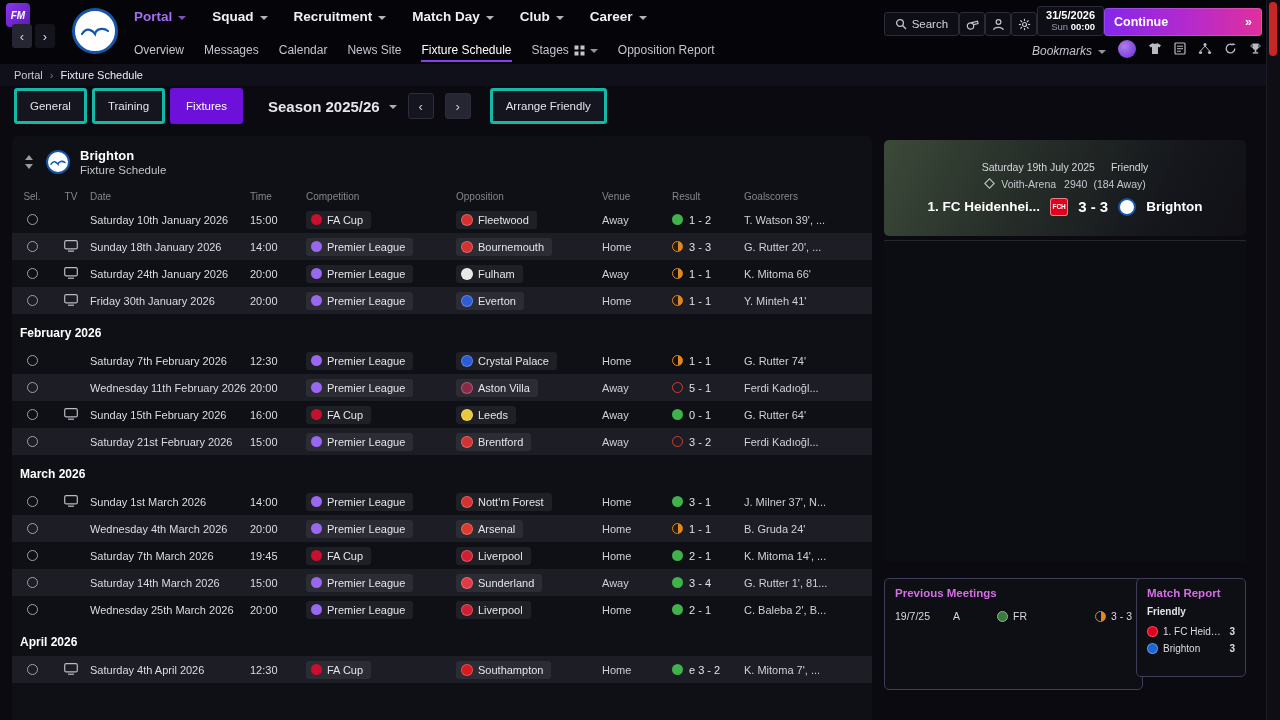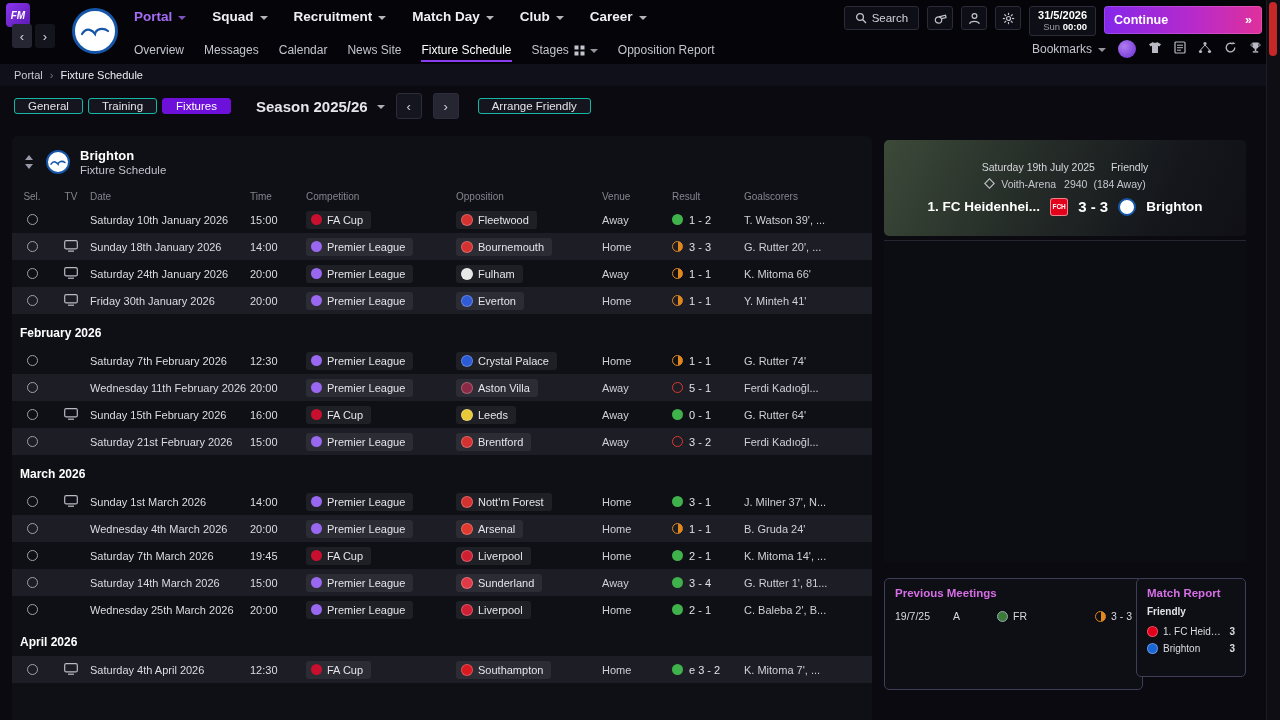--- a/index.html
+++ b/index.html
@@ -19,44 +19,44 @@
   .club-badge{position:absolute;left:72px;top:8px;width:46px;height:46px;border-radius:50%;background:#fff;
     border:3px solid #1556a8;display:flex;align-items:center;justify-content:center;z-index:3;}
   .main-menu{position:absolute;left:134px;top:9px;display:flex;gap:26px;}
   .menu-item{display:flex;align-items:center;gap:6px;color:#f0f0f4;font-weight:bold;font-size:13.5px;cursor:pointer;}
   .menu-item.active{color:#a56df5;}
   .chev{width:0;height:0;border-left:4px solid transparent;border-right:4px solid transparent;
     border-top:4.5px solid currentColor;opacity:.75;margin-top:2px;display:inline-block;}
   .subnav{position:absolute;left:134px;top:40px;display:flex;gap:20px;}
   .subnav-item{color:#c4c4ce;font-size:12px;height:20px;display:flex;gap:5px;align-items:center;cursor:pointer;}
   .subnav-item.active{color:#fff;box-shadow:0 2px 0 #8a3cf0;}
-  .top-right1{position:absolute;right:18px;top:6px;display:flex;gap:8px;align-items:flex-start;}
+  .top-right1{position:absolute;right:18px;top:6px;display:flex;align-items:flex-end;}
   .searchbox{height:24px;background:#0e0e16;border:1px solid #2b2b3a;border-radius:3px;display:flex;
     align-items:center;gap:5px;padding:0 10px;color:#d2d2da;font-size:11.5px;}
   .iconbtn{width:26px;height:24px;background:#0e0e16;border:1px solid #2b2b3a;border-radius:3px;
     display:flex;align-items:center;justify-content:center;}
   .datebox{height:30px;background:#0e0e16;border:1px solid #2b2b3a;border-radius:3px;padding:2px 8px;
     display:flex;flex-direction:column;align-items:flex-end;justify-content:center;line-height:1.15;}
   .datebox .d1{font-size:11px;font-weight:bold;color:#fff;}
   .datebox .d2{font-size:9.5px;color:#9a9aa6;}
   .datebox .d2 b{color:#fff;}
   .continue-btn{width:158px;height:28px;border-radius:4px;cursor:pointer;
     background:linear-gradient(90deg,#8427ea 0%,#b52acc 55%,#e0309c 100%);
     display:flex;align-items:center;justify-content:space-between;padding:0 10px;font-weight:bold;
     font-size:12.5px;color:#fff;box-shadow:inset 0 0 0 1px rgba(255,255,255,.15);}
-  .top-right2{position:absolute;right:18px;top:40px;display:flex;gap:12px;align-items:center;color:#c4c4ce;font-size:12px;}
+  .top-right2{position:absolute;right:18px;top:40px;display:flex;gap:12px;align-items:flex-end;color:#c4c4ce;font-size:12px;font-style:italic;}
   .avatar{width:18px;height:18px;border-radius:50%;background:radial-gradient(circle at 35% 35%,#b07df0,#6a2bd0);}
 
   
   .breadcrumb{position:absolute;top:64px;left:0;right:0;height:22px;background:#10101a;display:flex;
     align-items:center;padding:0 14px;font-size:11px;color:#c9c9d2;gap:7px;}
   .breadcrumb .sep{color:#7a7a88;}
   .breadcrumb .crumb.last{color:#ececf2;}
   .toolbar{position:absolute;top:86px;left:0;right:0;height:40px;display:flex;align-items:center;padding:0 14px;gap:5px;}
-  .tab-btn{height:16px;padding:0 13px;background:#15151f;border:1px solid #14b8a6;border-radius:3px;
+  .tab-btn{height:36px;padding:0 13px;background:#15151f;border:3px solid #14b8a6;border-radius:3px;
     color:#e2e2e8;font-size:11.5px;display:flex;align-items:center;cursor:pointer;}
   .tab-btn.active{background:#6d11da;border-color:#6d11da;color:#fff;}
   .season{margin-left:20px;display:flex;align-items:center;gap:9px;font-size:15px;font-weight:bold;cursor:pointer;}
   .squarebtn{width:26px;height:26px;background:#15151f;border:1px solid #2c2c3a;border-radius:3px;
     display:flex;align-items:center;justify-content:center;color:#cfcfd8;font-size:13px;margin-left:6px;cursor:pointer;}
   .squarebtn.fwd{background:#262633;}
   .arrange{margin-left:14px;}
 
   
   .fpanel{position:absolute;left:12px;top:136px;width:860px;height:584px;background:#0f0f16;

